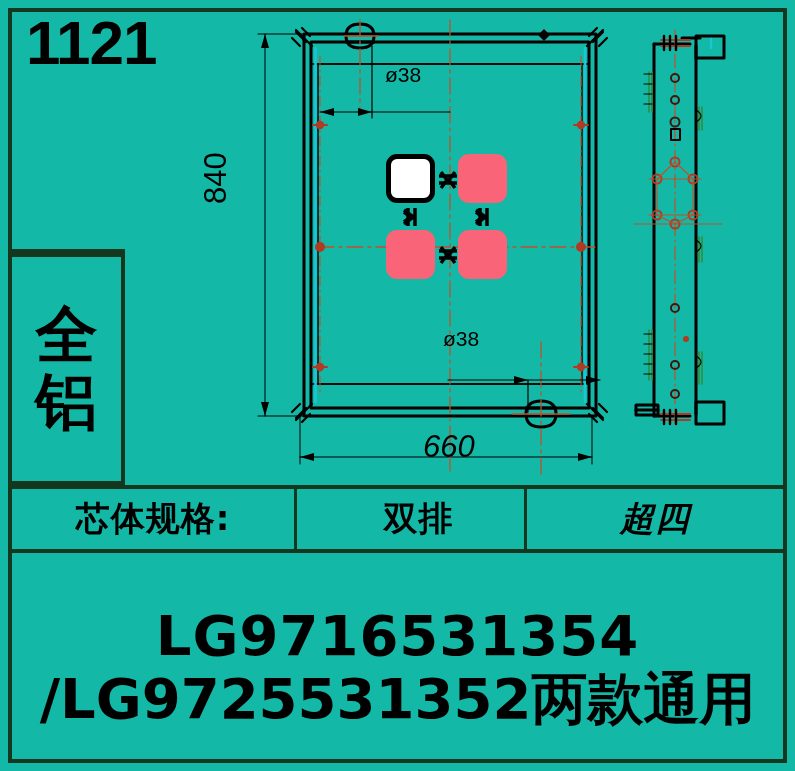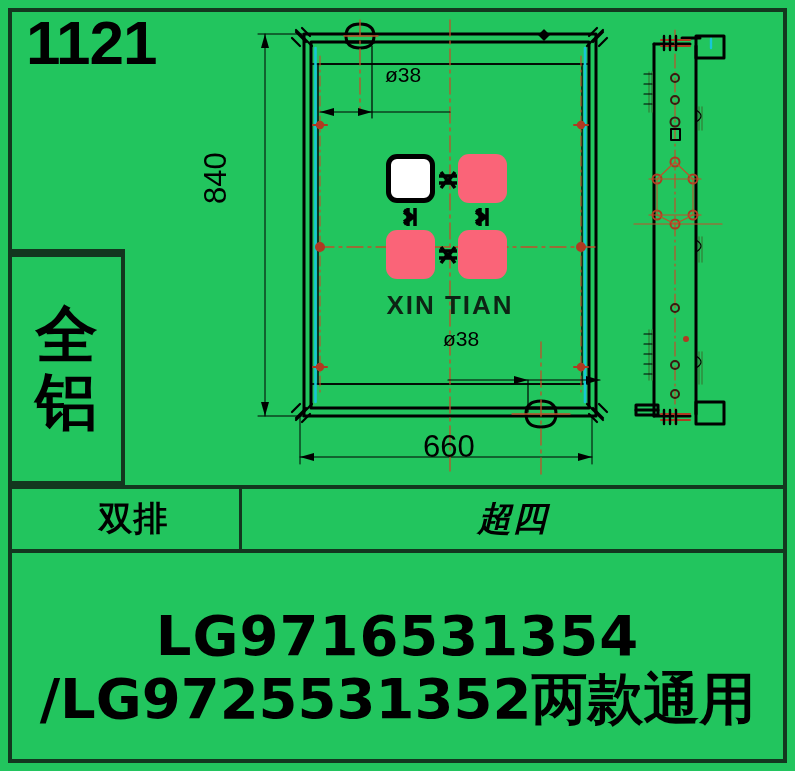--- a/index.html
+++ b/index.html
@@ -7,21 +7,21 @@
     padding: 0;
     background: #ffffff;
   }
   body {
     font-family: "Liberation Sans", "DejaVu Sans", sans-serif;
   }
   #sheet {
     position: relative;
     width: 795px;
     height: 771px;
-    background: #22c55e;
+    background: #14b8a6;
     overflow: hidden;
     box-sizing: border-box;
   }
   
   .frame-outer {
     position: absolute;
     left: 8px;
     top: 8px;
     width: 779px;
     height: 755px;
@@ -177,21 +177,21 @@
     font-family: "Liberation Sans", sans-serif;
     white-space: nowrap;
   }
   #dim-840 {
     left: 198px;
     top: 204px;
     transform: rotate(-90deg);
     transform-origin: left top;
     font-size: 31px;
   }
-  #dim-660 { left: 423px; top: 429px; font-size: 31px; }
+  #dim-660 { left: 423px; top: 429px; font-size: 31px; font-style: italic; }
   #dim-phi-top { left: 385px; top: 63px; }
   #dim-phi-bottom { left: 443px; top: 327px; }
 </style>
 </head>
 <body>
 
 <div id="sheet">
 
   <div class="frame-outer"></div>
   <div class="hline" style="left:12px; top:249px; width:113px;"></div>
@@ -415,24 +415,24 @@
     <div class="logo-sq filled logo-bl"></div>
     <div class="logo-sq filled logo-br"></div>
     <svg width="132" height="130" style="position:absolute;left:0;top:0;">
       <g stroke="#000" stroke-width="3.5" fill="none">
         <path d="M55 24 l18,0 M55 31 l18,0 M57 20 l6,8 l-6,8 M71 20 l-6,8 l6,8"></path>
         <path d="M24 56 l0,18 M31 56 l0,18 M20 58 l8,6 l-8,6 M20 72 l8,-6 l-8,-6"></path>
         <path d="M96 56 l0,18 M103 56 l0,18 M92 58 l8,6 l-8,6 M92 72 l8,-6 l-8,-6"></path>
         <path d="M55 99 l18,0 M55 106 l18,0 M57 95 l6,8 l-6,8 M71 95 l-6,8 l6,8"></path>
       </g>
     </svg>
-    <div id="logo-text">XIN TIAN</div>
   </div>
 
   <div id="spec-row">
+    <div class="cell c1">芯体规格:</div>
     <div class="cell c2">双排</div>
     <div class="cell c3">超四</div>
   </div>
 
   <div id="partno-box">
     <div class="pline l1">LG9716531354</div>
     <div class="pline l2">/LG9725531352两款通用</div>
   </div>
 
 </div>

